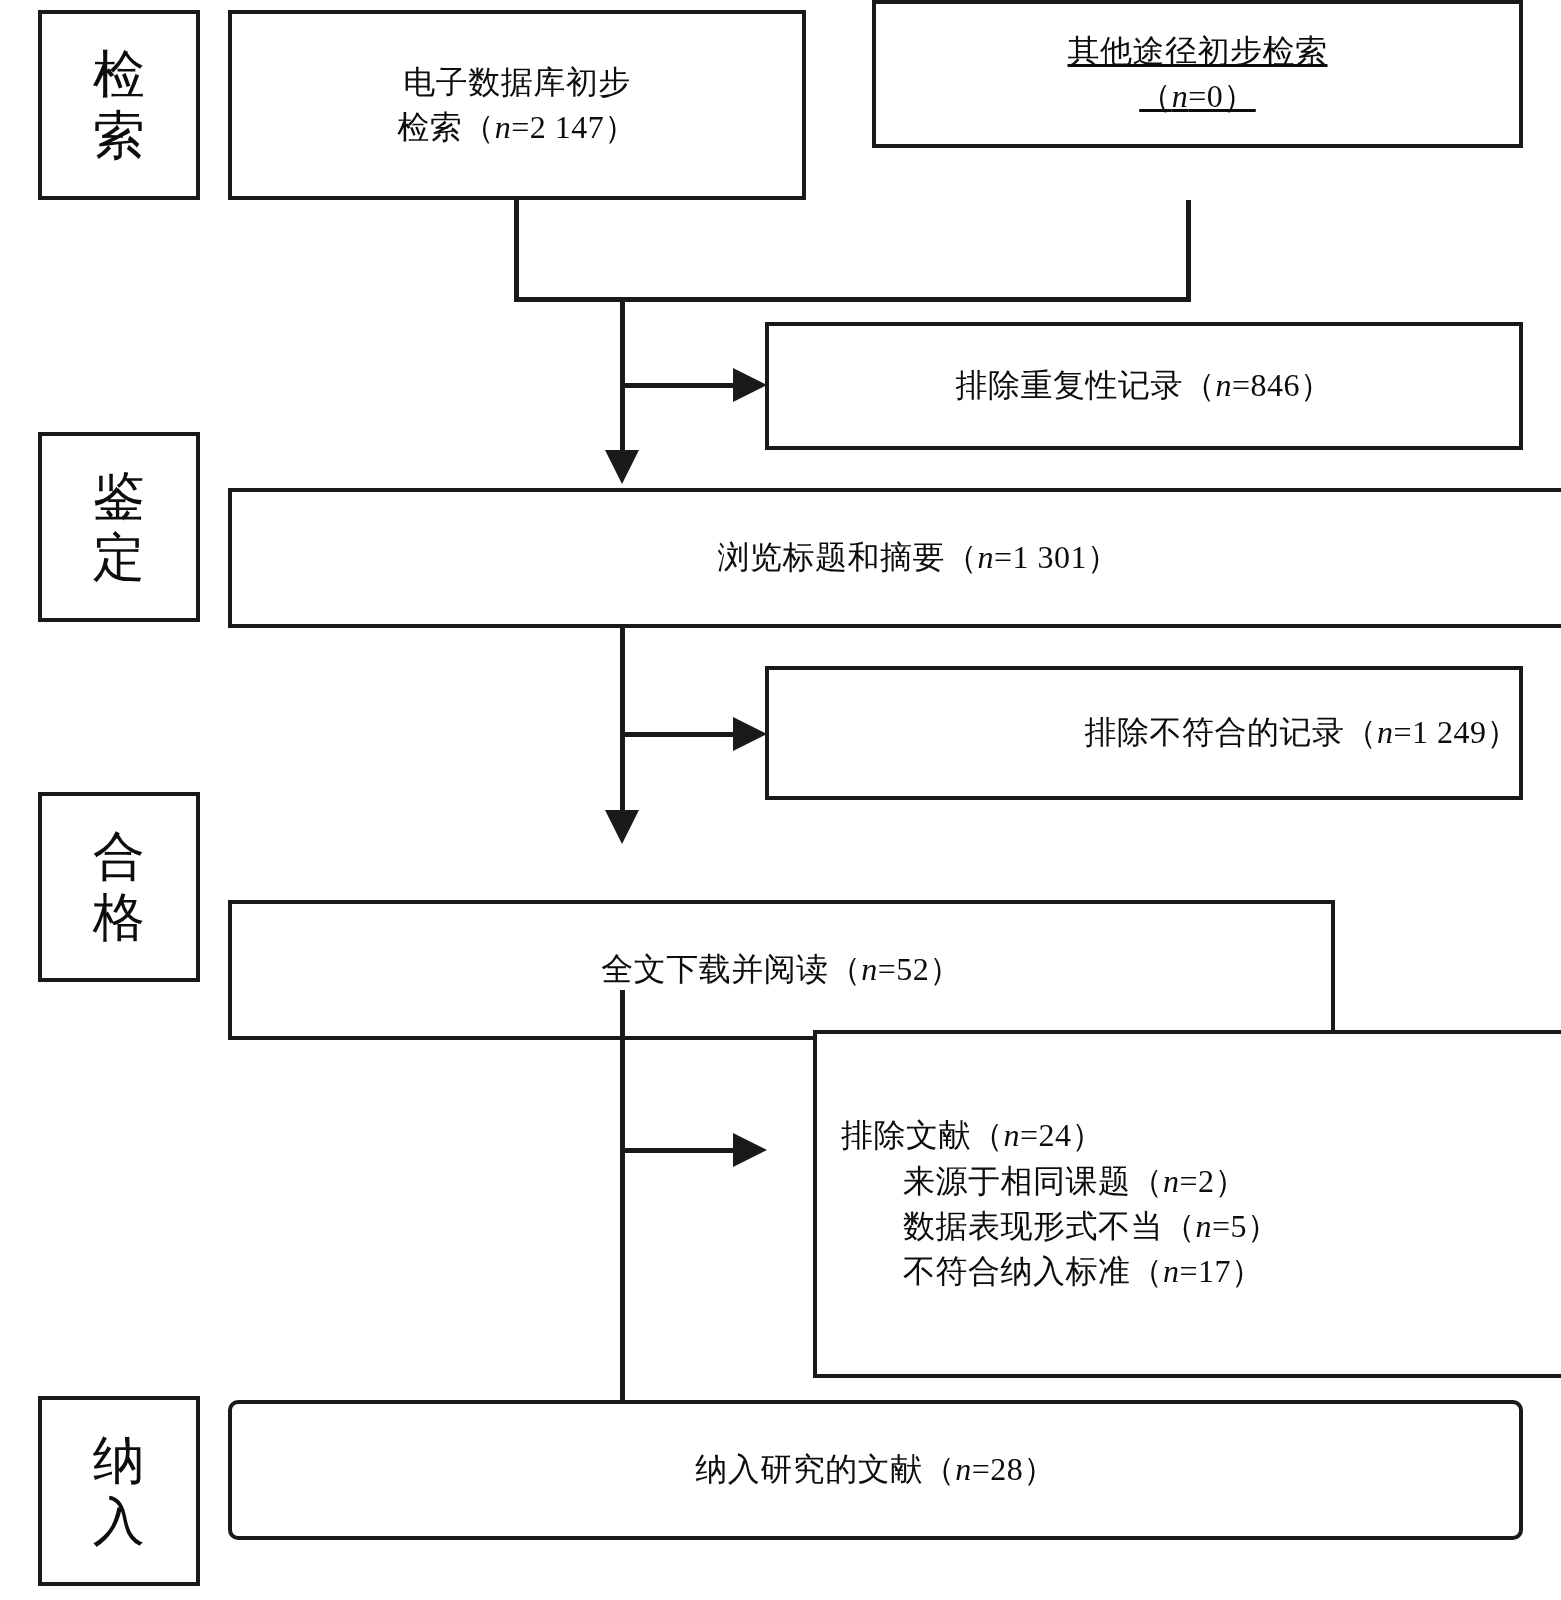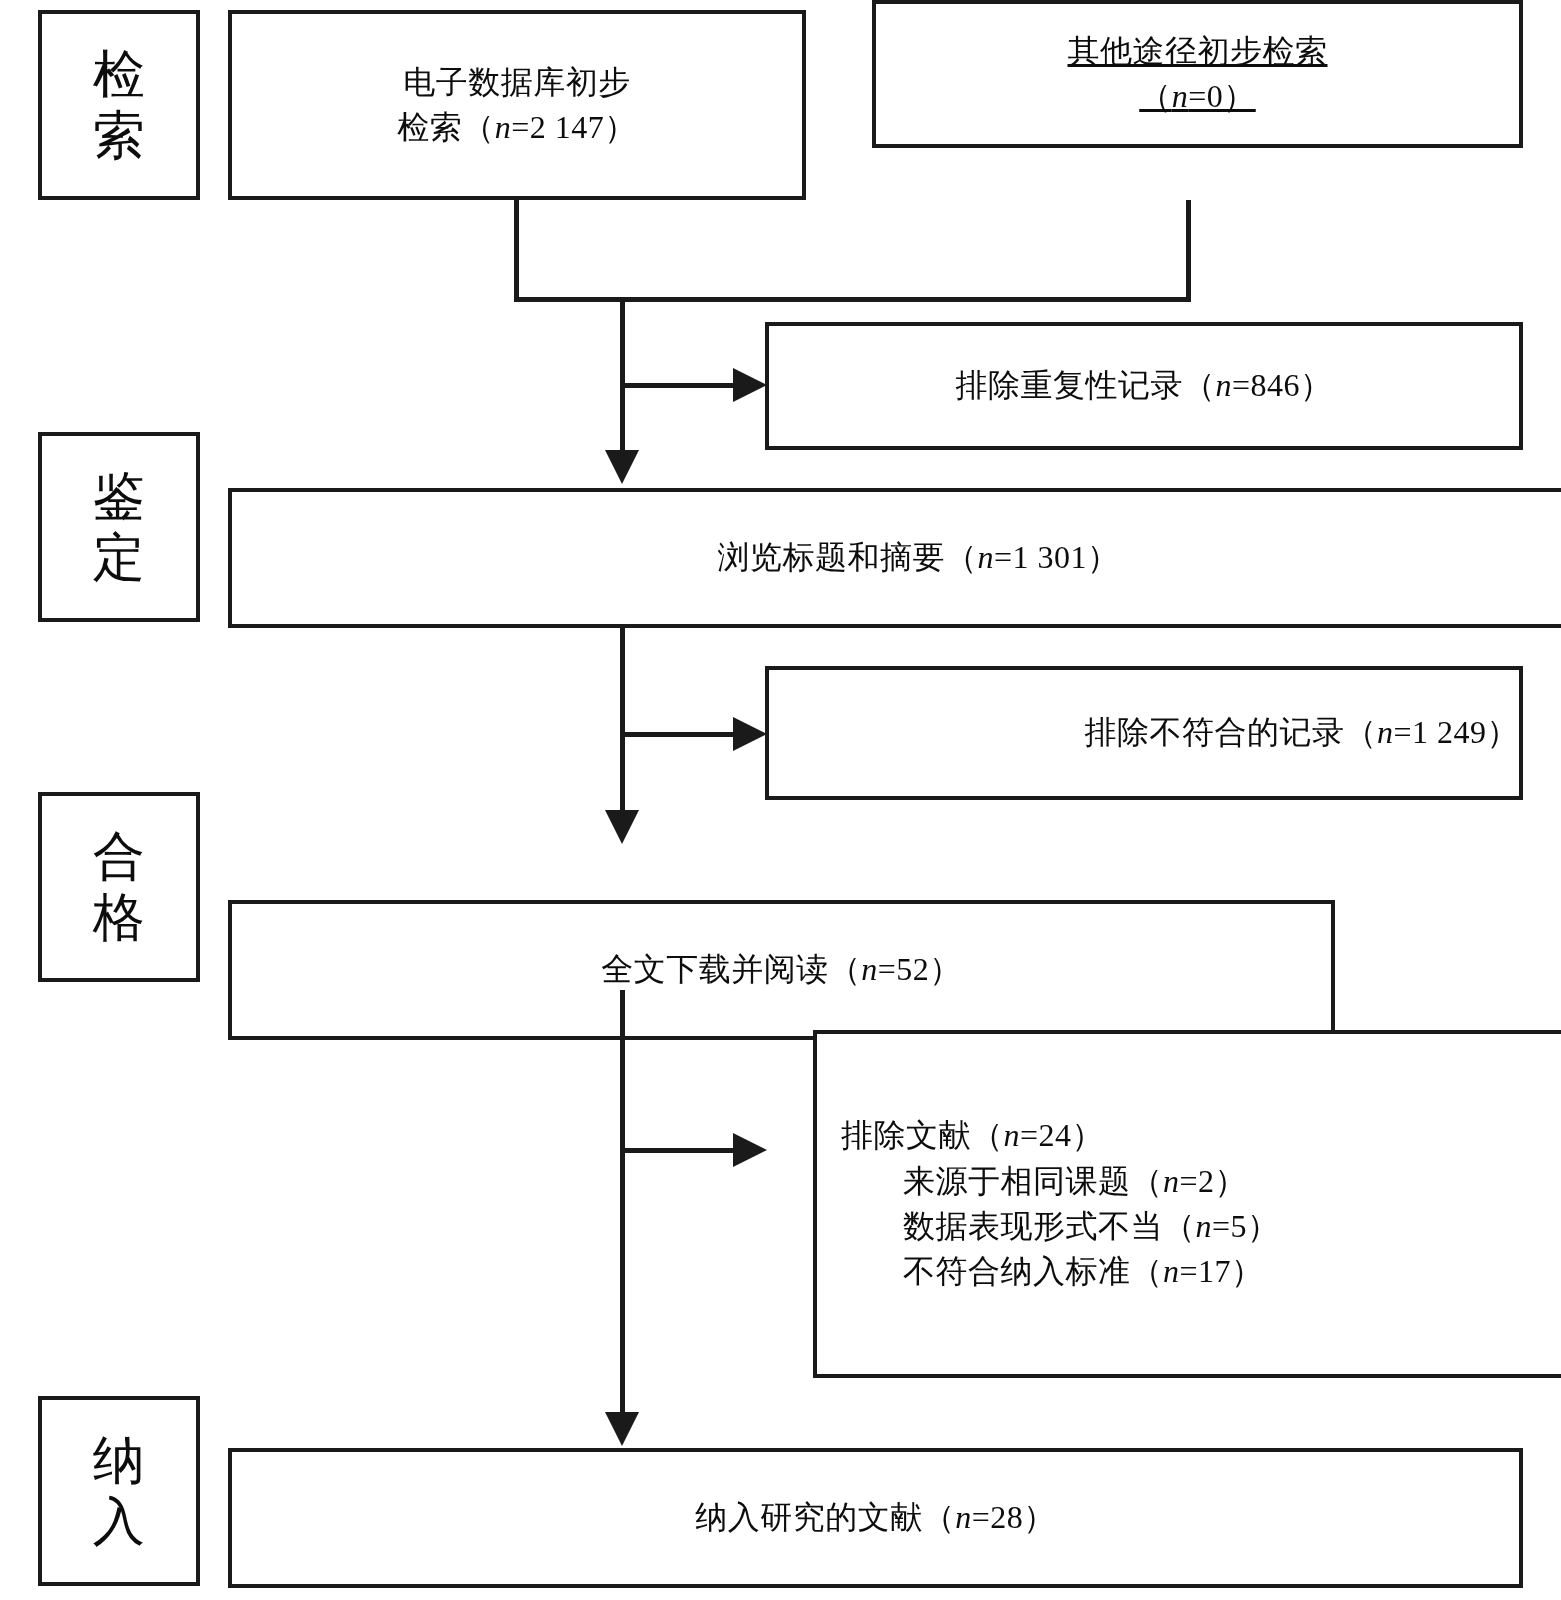--- a/index.html
+++ b/index.html
@@ -185,19 +185,19 @@
 
   <div class="box excl-box excl-left" style="left:765px; top:1030px; width:758px; height:348px;">
     <span class="txt">
       <span class="line">排除文献（<span class="italic-n">n</span>=24）</span>
       <span class="line indent">来源于相同课题（<span class="italic-n">n</span>=2）</span>
       <span class="line indent">数据表现形式不当（<span class="italic-n">n</span>=5）</span>
       <span class="line indent">不符合纳入标准（<span class="italic-n">n</span>=17）</span>
     </span>
   </div>
 
-  <div class="box main-box" style="left:228px; top:1448px; width:1295px; height:140px;">
+  <div class="box main-box" style="left:228px; top:1400px; width:1295px; height:140px;border-radius:10px;">
     <span class="txt">
       <span class="line">纳入研究的文献（<span class="italic-n">n</span>=28）</span>
     </span>
   </div>
 
 </div>
 
 </body></html>

